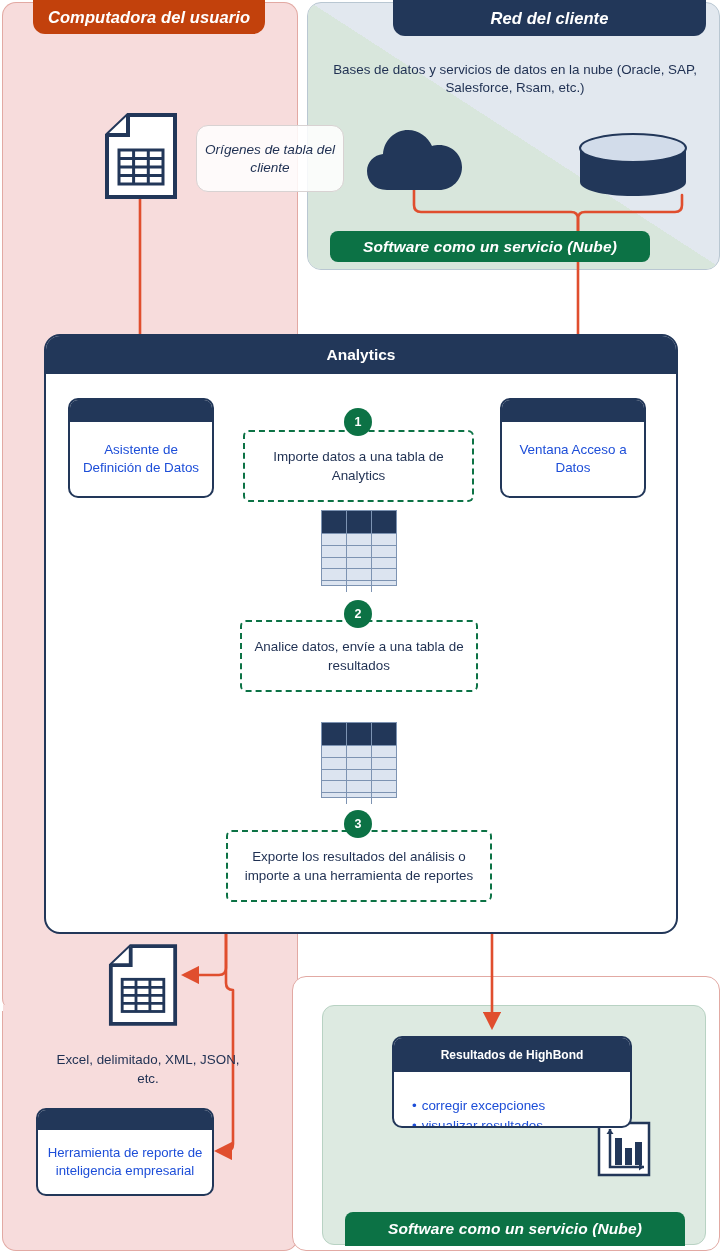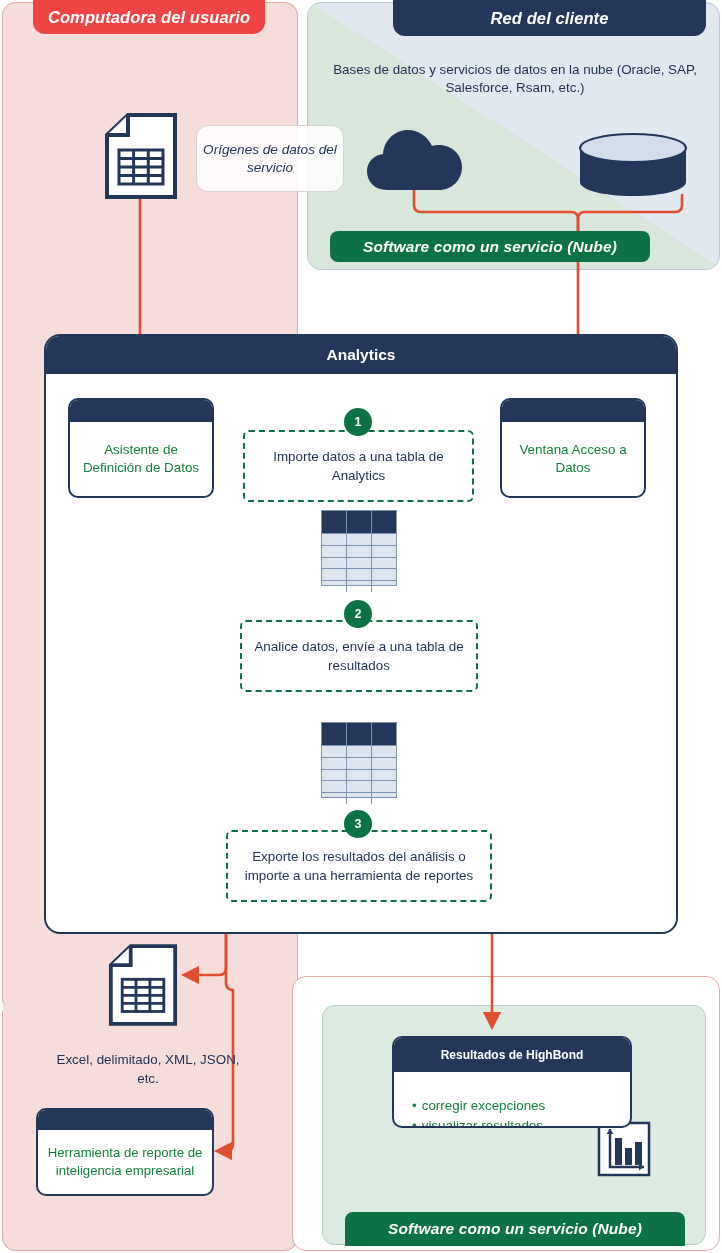--- a/index.html
+++ b/index.html
@@ -64,21 +64,21 @@
   
   .ribbon{
     position:absolute;box-sizing:border-box;
     display:flex;align-items:center;justify-content:center;
     color:#ffffff;font-style:italic;font-weight:bold;
     letter-spacing:.1px;
     border-radius:0 0 12px 12px;
   }
   .ribbon-red{
     left:33px;top:0;width:232px;height:34px;
-    background:#ef4444;font-size:16.5px;
+    background:#c2410c;font-size:16.5px;
   }
   .ribbon-navy{
     left:393px;top:0;width:313px;height:36px;
     background:#223759;font-size:16.5px;
   }
   .ribbon-green-top{
     left:330px;top:231px;width:320px;height:31px;
     background:#0C7245;font-size:15.5px;border-radius:8px;
   }
   .ribbon-green-bottom{
@@ -127,21 +127,21 @@
     border:2px solid #223759;border-radius:10px;
     background:#ffffff;overflow:hidden;
   }
   .nbox>.nbox-head{
     background:#223759;width:100%;box-sizing:border-box;
     color:#ffffff;font-weight:bold;display:flex;align-items:center;
     justify-content:center;
   }
   .nbox>.nbox-body{
     display:flex;align-items:center;justify-content:center;
-    text-align:center;color:#15803d;font-size:13.4px;line-height:18px;
+    text-align:center;color:#1d4ed8;font-size:13.4px;line-height:18px;
     height:calc(100% - var(--hh));padding:0 6px;box-sizing:border-box;
   }
   .box-wizard{left:68px;top:398px;width:146px;height:100px;--hh:22px;}
   .box-wizard .nbox-head{height:22px;}
   .box-wizard .nbox-body{height:74px;}
 
   .box-window{left:500px;top:398px;width:146px;height:100px;--hh:22px;}
   .box-window .nbox-head{height:22px;}
   .box-window .nbox-body{height:74px;}
 
@@ -260,21 +260,21 @@
   <div class="ribbon ribbon-red">Computadora del usuario</div>
   <div class="ribbon ribbon-navy">Red del cliente</div>
   <div class="ribbon ribbon-green-top">Software como un servicio (Nube)</div>
   <div class="ribbon ribbon-green-bottom">Software como un servicio (Nube)</div>
 
   <div class="caption cap-db">Bases de datos y servicios de datos en la nube (Oracle, SAP, Salesforce, Rsam, etc.)</div>
   <div class="caption cap-adhoc">Analice los datos ad hoc</div>
   <div class="caption cap-script">Analice los datos usando un script</div>
   <div class="caption cap-export">Excel, delimitado, XML, JSON, etc.</div>
 
-  <div class="callout">Orígenes de datos del servicio</div>
+  <div class="callout">Orígenes de tabla del cliente</div>
 
   <svg class="svgwrap" style="left:104px;top:112px;" width="74" height="88" viewBox="0 0 74 88">
     <path d="M3,23 L24,3 L71,3 L71,85 L3,85 Z" fill="#ffffff" stroke="#223759" stroke-width="4"></path>
     <path d="M24,3 L24,23 L3,23" fill="#ffffff" stroke="#223759" stroke-width="4"></path>
     <g stroke="#223759" stroke-width="3" fill="none">
       <rect x="15" y="38" width="44" height="34"></rect>
       <line x1="15" y1="46.5" x2="59" y2="46.5"></line>
       <line x1="15" y1="55" x2="59" y2="55"></line>
       <line x1="15" y1="63.5" x2="59" y2="63.5"></line>
       <line x1="29.6" y1="38" x2="29.6" y2="72"></line>

